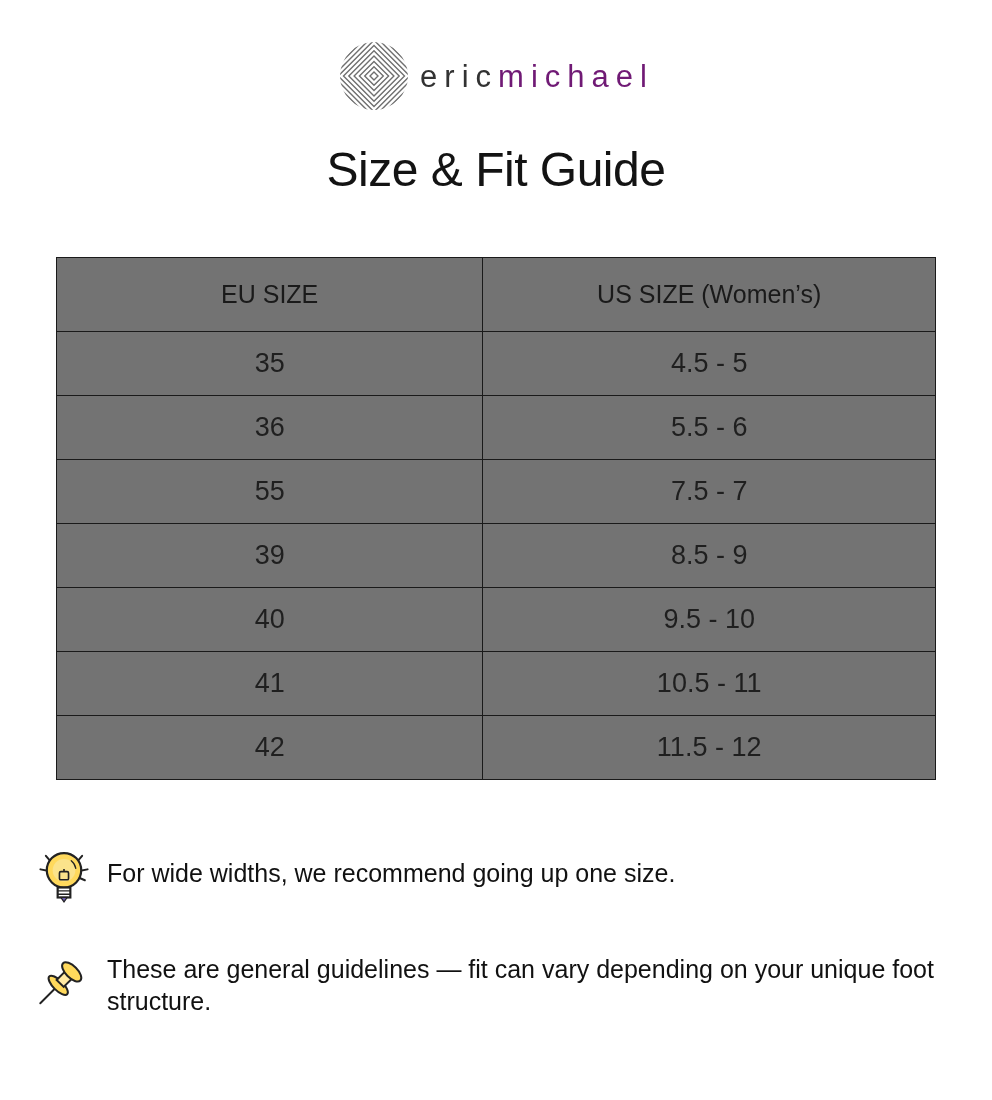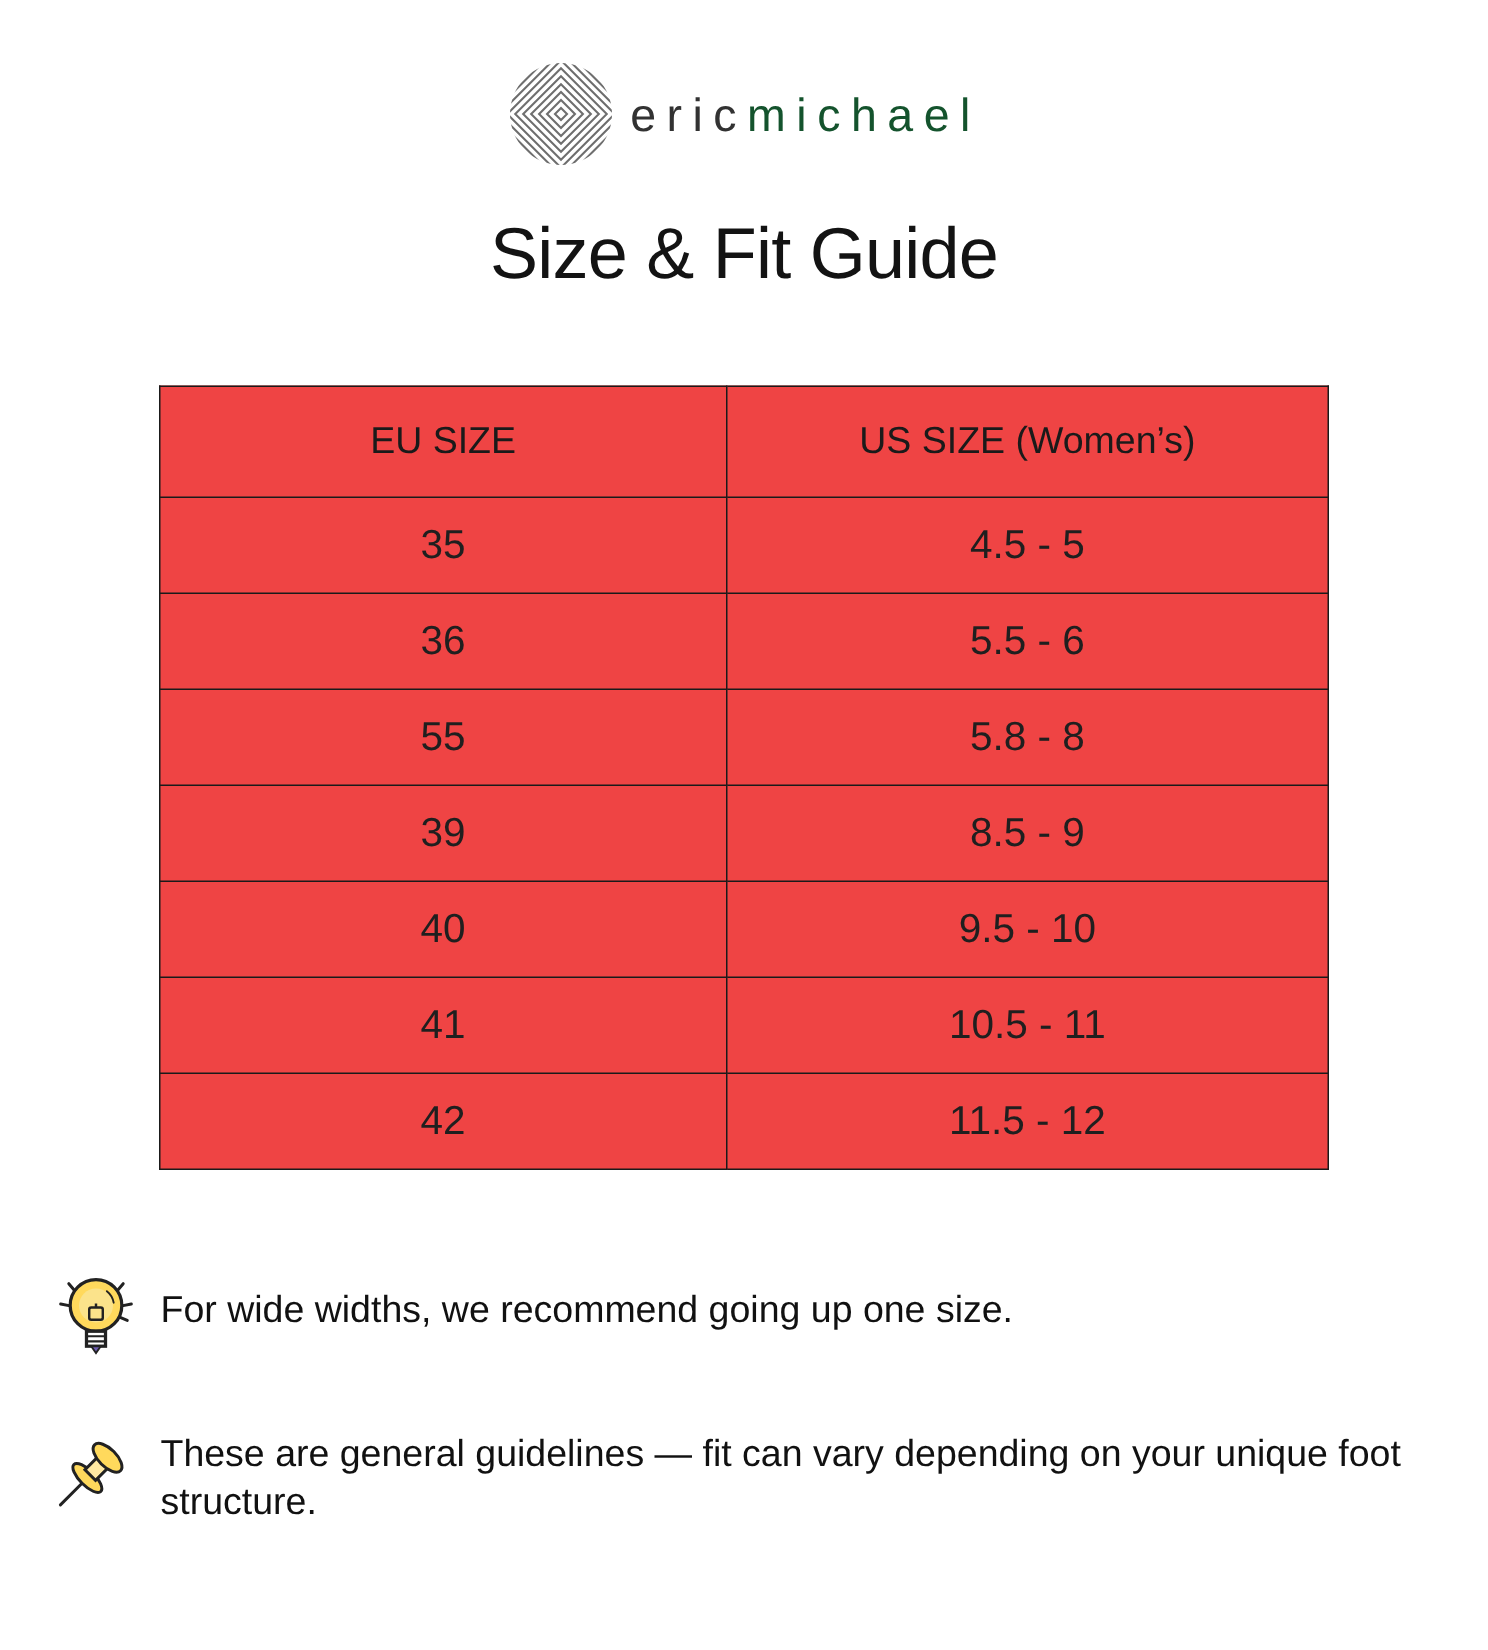--- a/index.html
+++ b/index.html
@@ -22,38 +22,38 @@
     padding-top: 40px;
   }
   .logo-mark { width: 72px; height: 72px; flex: 0 0 auto; }
   .logo-text {
     font-size: 31px;
     letter-spacing: 7px;
     white-space: nowrap;
     line-height: 1;
   }
   .brand-first  { color: #323232; font-weight: 500; }
-  .brand-second { color: #14532d; font-weight: 400; }
+  .brand-second { color: #701a75; font-weight: 400; }
 
   
   .page-title {
     margin: 30px 0 0 0;
     text-align: center;
     font-size: 48px;
     font-weight: 400;
     letter-spacing: -0.5px;
     color: #131313;
   }
 
   
   .size-table {
-    width: 780px;
+    width: 880px;
     margin: 60px auto 0 auto;
     border-collapse: collapse;
-    background: #ef4444;
+    background: #737373;
     table-layout: fixed;
   }
   .size-table th,
   .size-table td {
     border: 1.6px solid #1a1a1a;
     text-align: center;
     vertical-align: middle;
     padding: 0;
   }
   .size-table th {
@@ -138,21 +138,21 @@
     <tr>
       <td>35</td>
       <td>4.5 - 5</td>
     </tr>
     <tr>
       <td>36</td>
       <td>5.5 - 6</td>
     </tr>
     <tr>
       <td>55</td>
-      <td>5.8 - 8</td>
+      <td>7.5 - 7</td>
     </tr>
     <tr>
       <td>39</td>
       <td>8.5 - 9</td>
     </tr>
     <tr>
       <td>40</td>
       <td>9.5 - 10</td>
     </tr>
     <tr>

